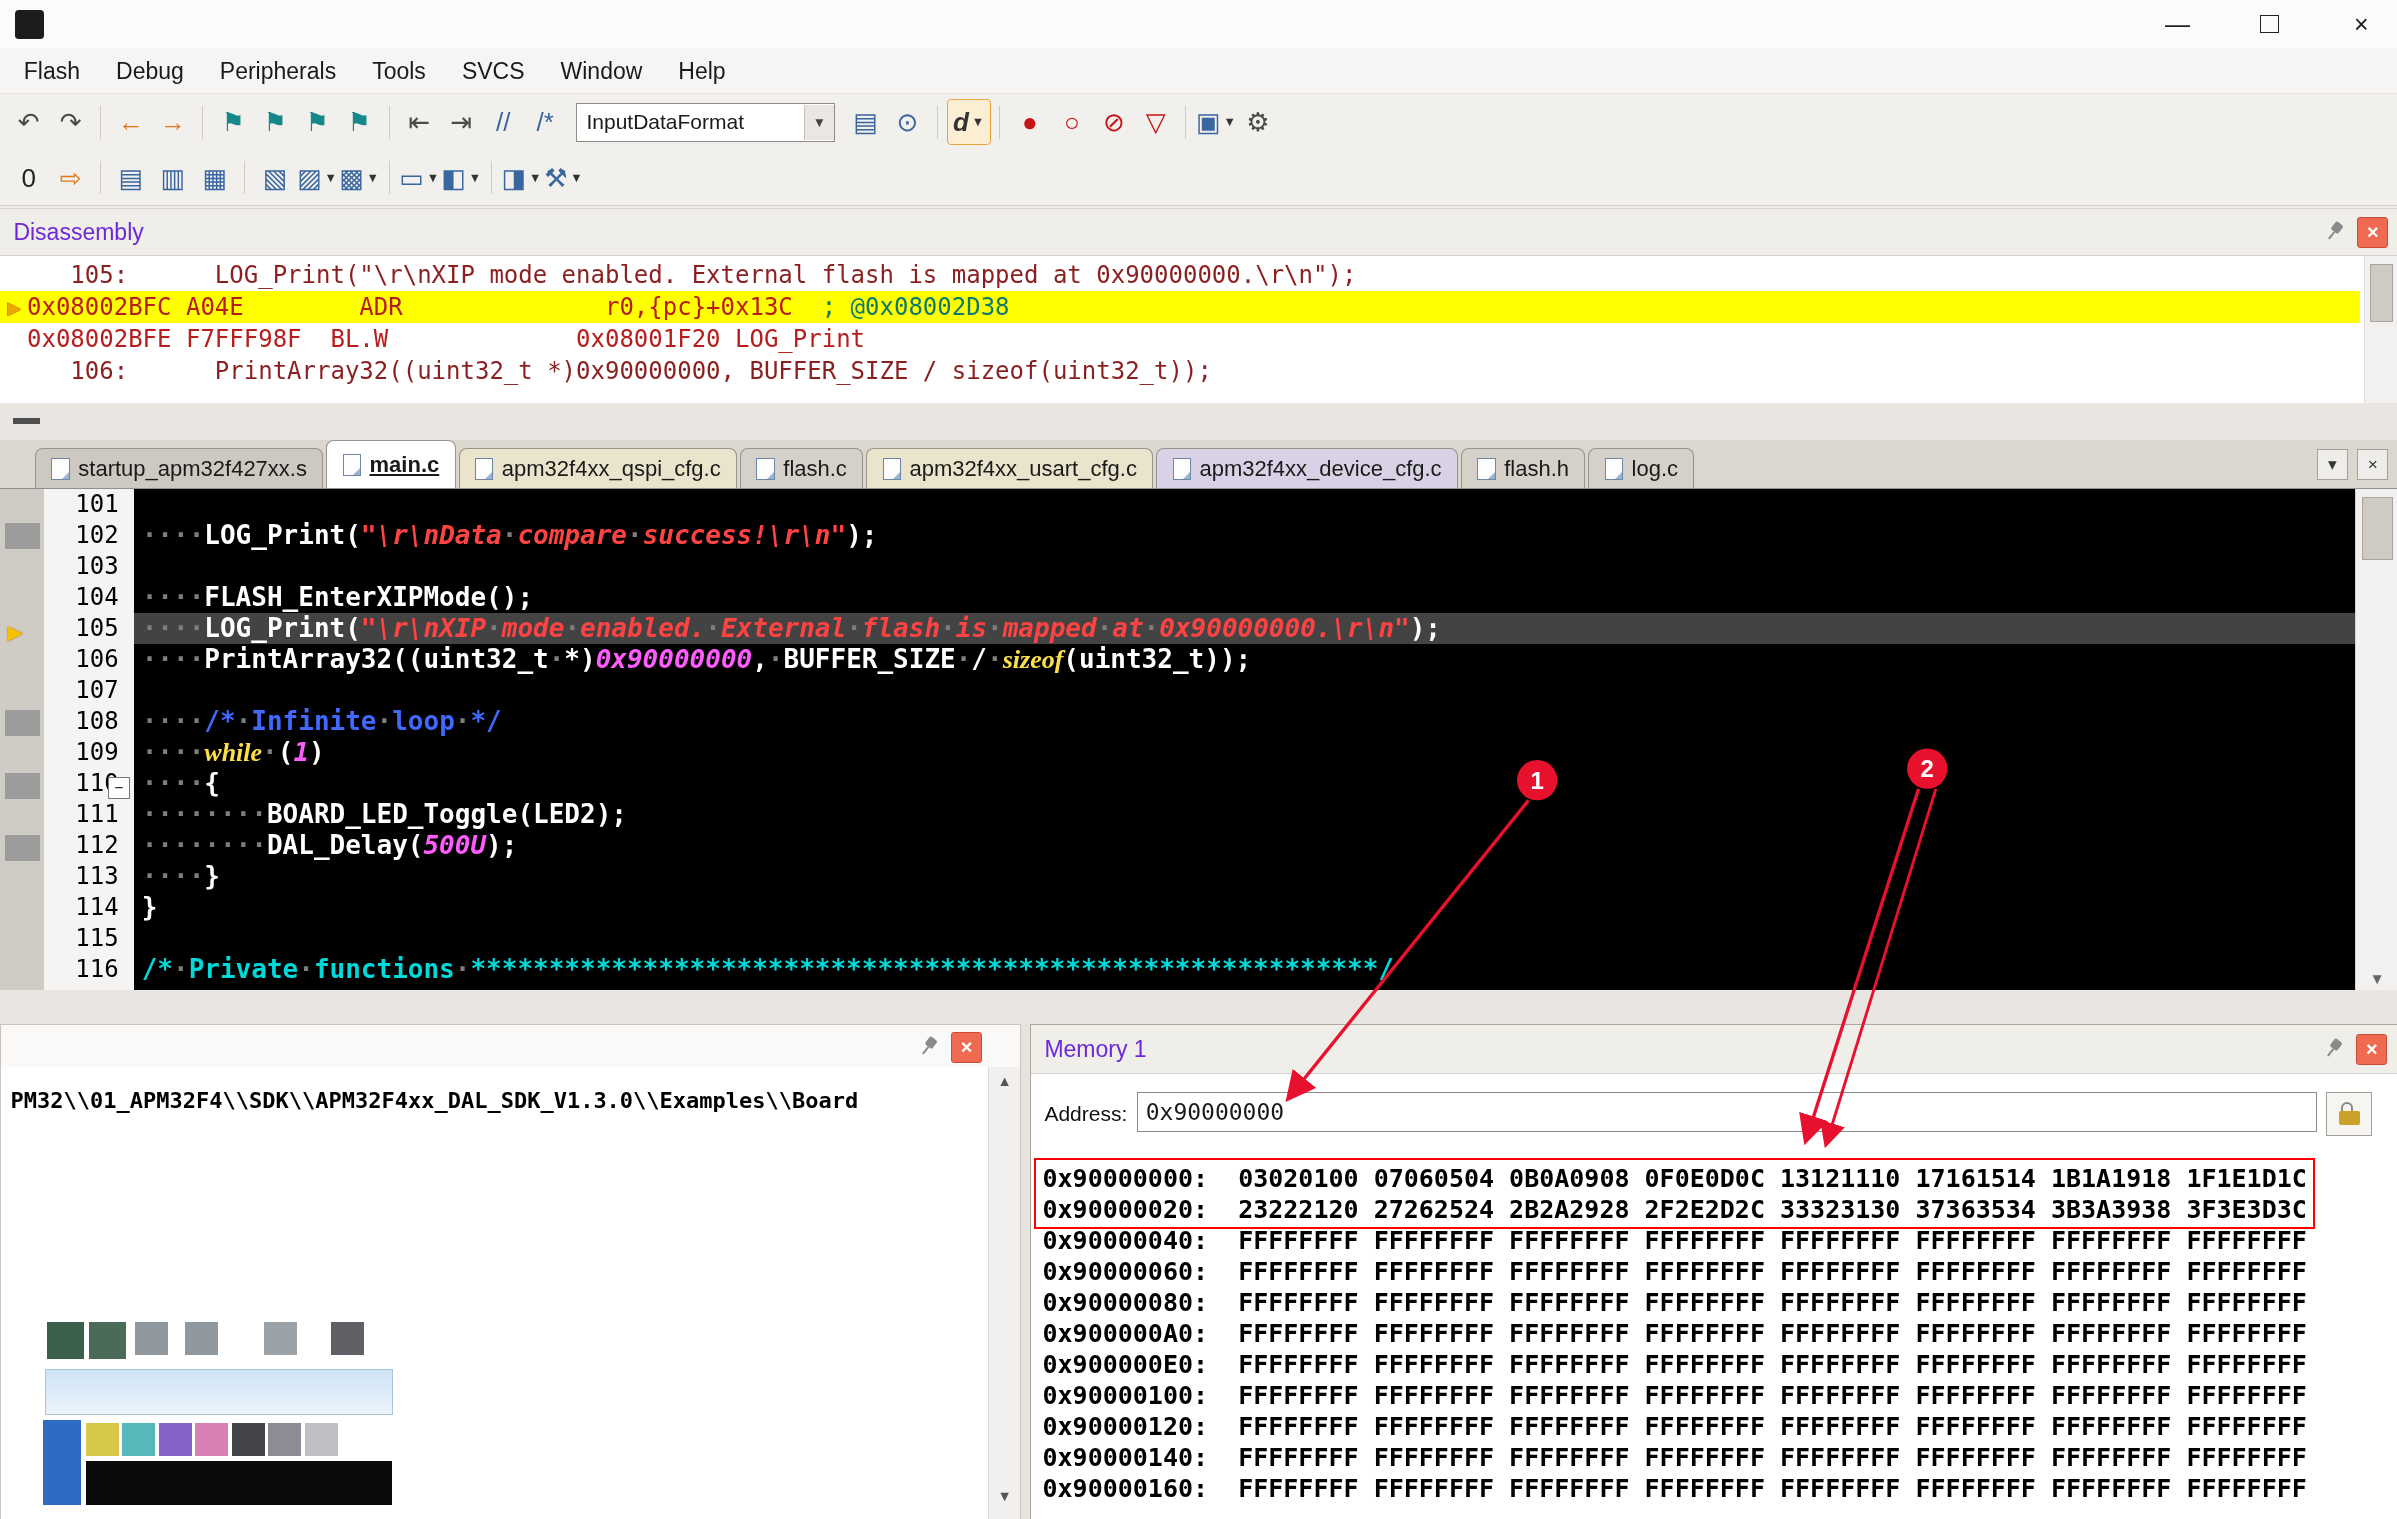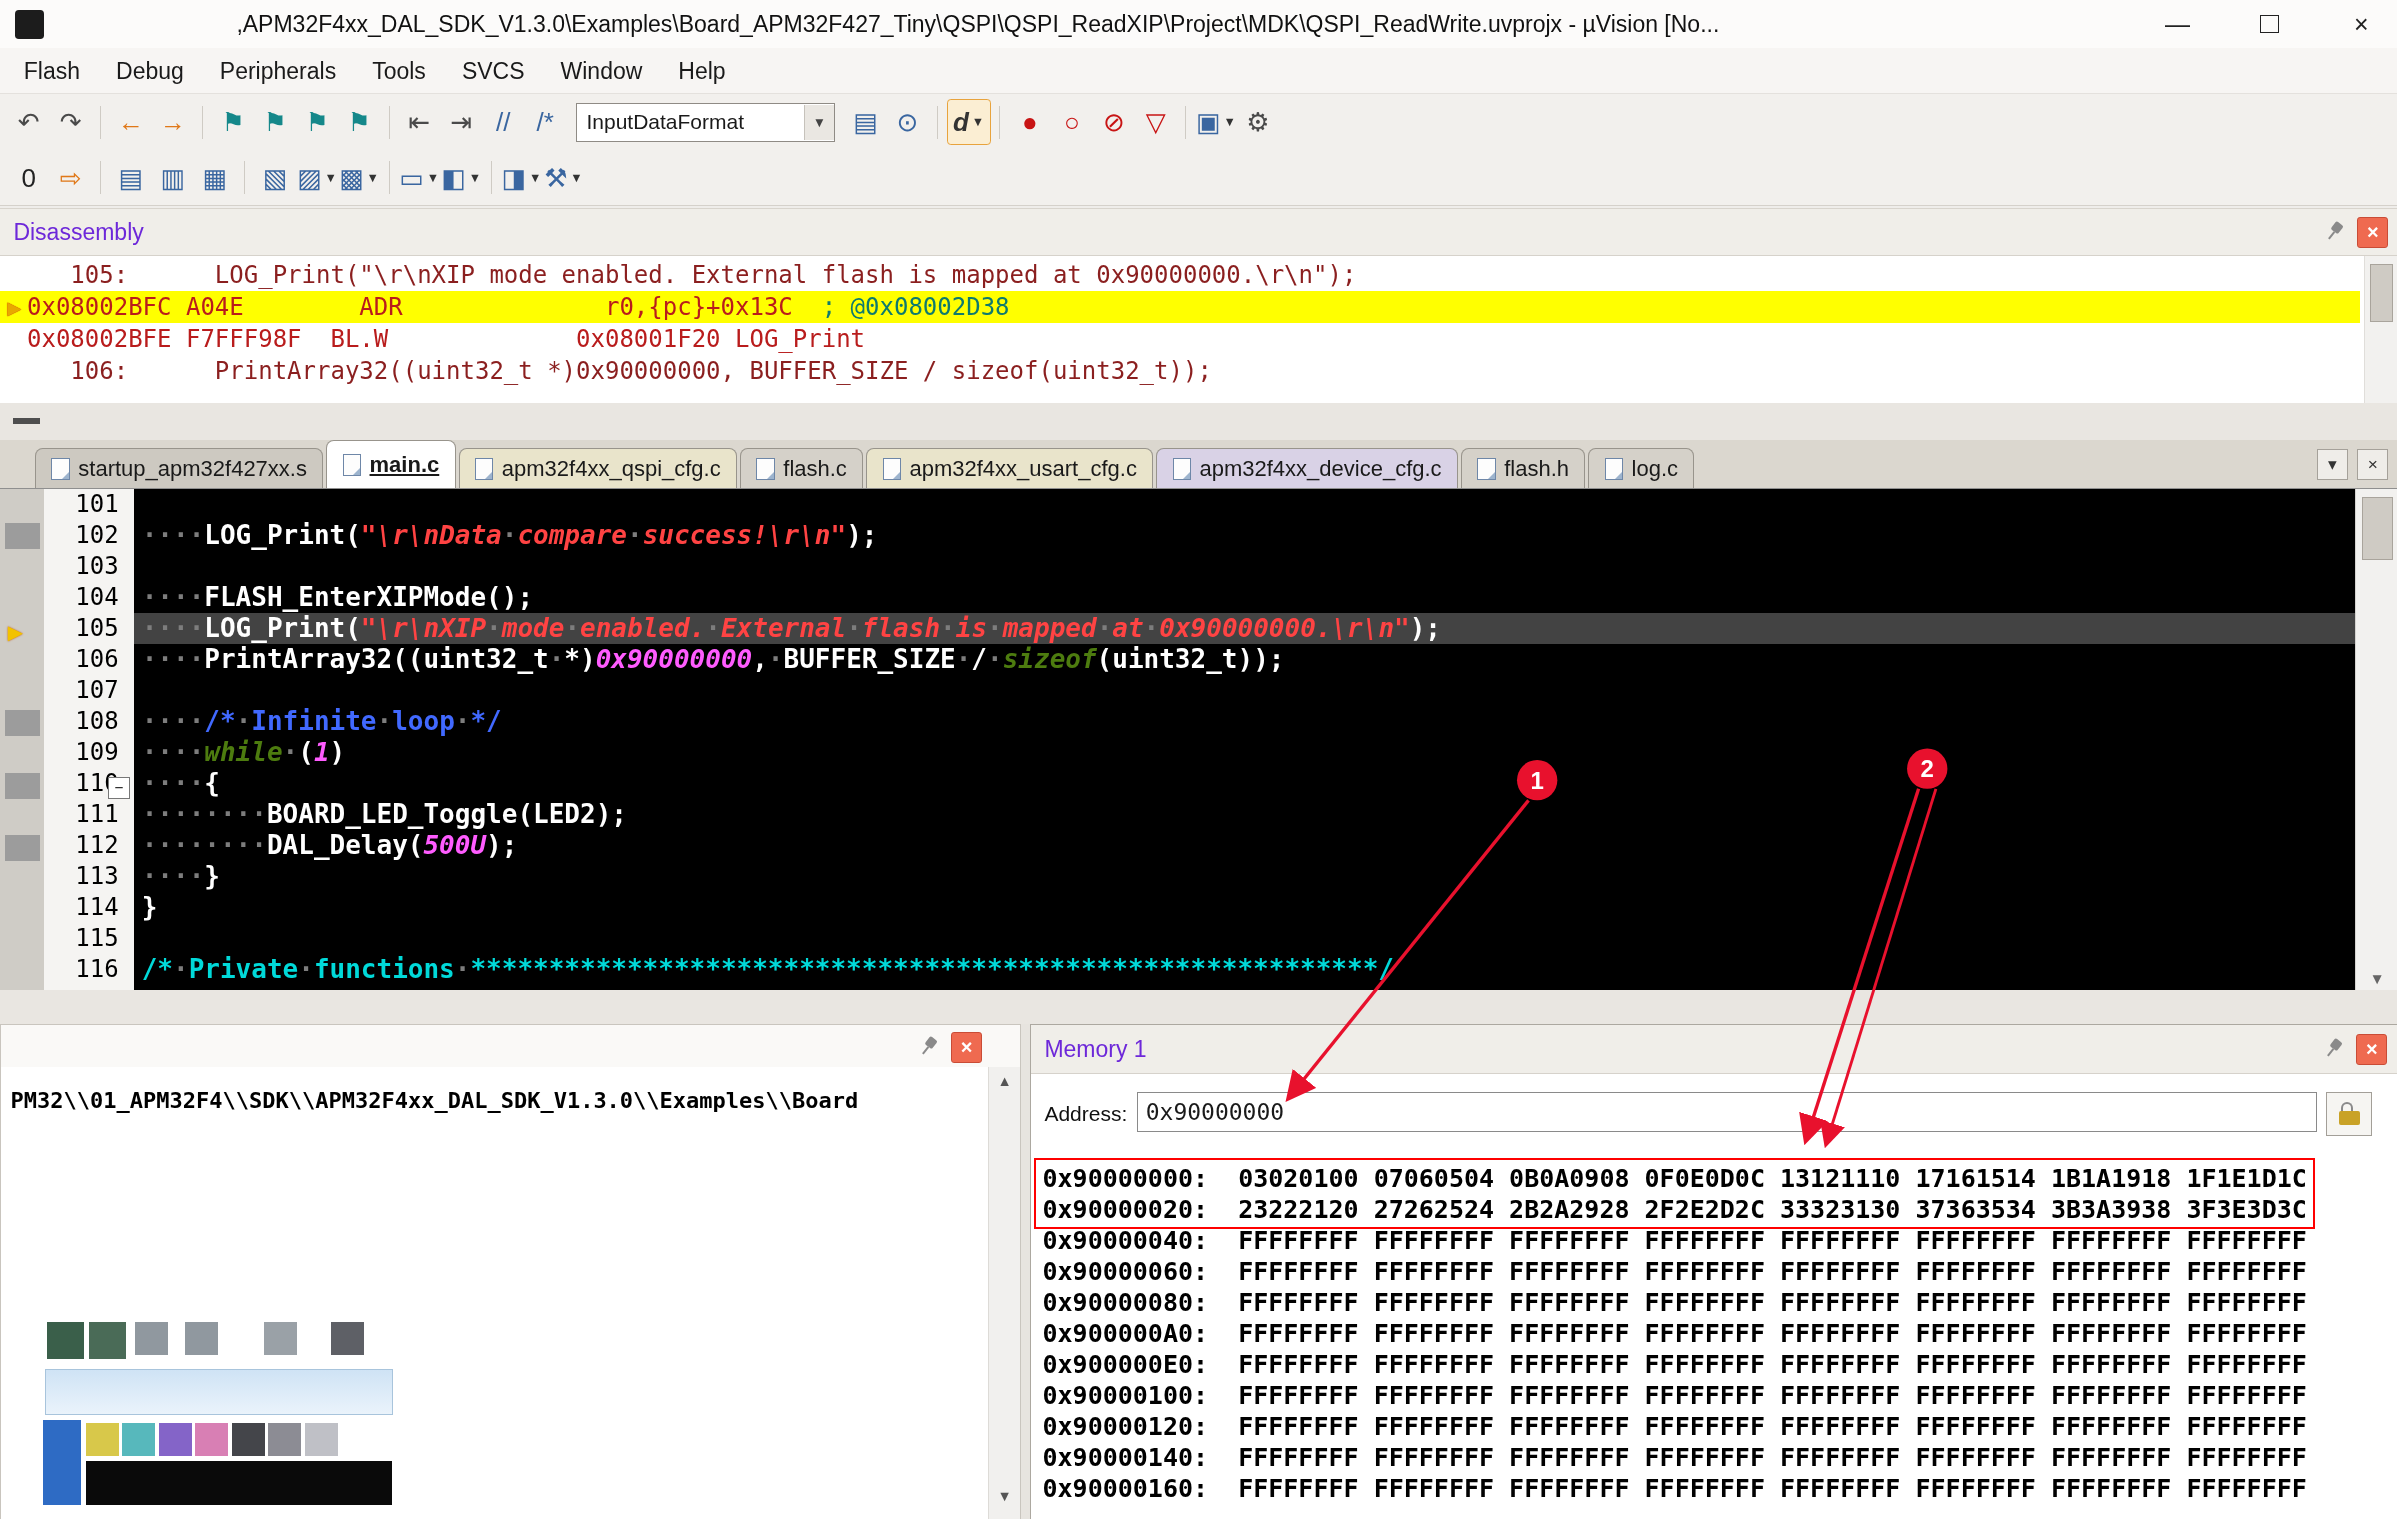--- a/index.html
+++ b/index.html
@@ -79,21 +79,21 @@
   #ed-gutter{position:absolute;left:44px;top:0;width:90px;height:100%;background:#F5F4F2;}
   .gut-row{height:31px;line-height:31px;text-align:right;padding-right:15.4px;font-family:"DejaVu Sans Mono",monospace;
            font-size:24px;color:#000;}
   #fold-box{position:absolute;left:108px;top:288px;width:20px;height:20px;background:#FFF;border:1px solid #777;
             display:flex;align-items:center;justify-content:center;font-size:15.4px;color:#111;z-index:3;}
   #ed-code{position:absolute;left:134px;top:0;right:42px;height:100%;}
   .code-row{height:31px;line-height:31px;white-space:pre;font-family:"DejaVu Sans Mono",monospace;
             font-size:26px;font-weight:bold;padding-left:7.7px;overflow:hidden;}
   .code-row.cur{background:#434343;}
   .p{color:#FFF;} .s{color:#FF4343;font-style:italic;} .n{color:#FF5CFF;font-style:italic;}
-  .k{color:#4d7c0f;font-style:italic;} .c1{color:#4169FF;} .c2{color:#00D9D9;} .dot{color:#7D7D7D;}
+  .k{color:#fde047;font-style:italic;font-family:Liberation Serif, serif;} .c1{color:#4169FF;} .c2{color:#00D9D9;} .dot{color:#7D7D7D;}
   #ed-scroll{position:absolute;right:0;top:0;width:42px;height:100%;background:#F2F1EF;border-left:1px solid #D5D3CF;}
   #ed-thumb{position:absolute;left:5.8px;top:7.7px;width:29px;height:61px;background:#CFCBC4;border:1px solid #A9A49C;}
   #ed-scroll-down{position:absolute;left:0;bottom:1.9px;width:42px;text-align:center;font-size:15.4px;color:#666;}
   #splitter2{position:absolute;left:0;top:990px;width:2398px;height:35px;background:#E9E6E1;}
   
   #outpanel{position:absolute;left:0;top:1024px;width:1021px;height:496px;background:#FFF;
             border:1px solid #C9C5BE;box-sizing:border-box;}
   #out-cap{position:absolute;left:0;top:0;width:100%;height:42px;background:#FAF9F7;}
   #out-cap .cap-btns{top:6.7px;right:38px;}
   #out-text{position:absolute;left:9.6px;top:63px;font-family:"DejaVu Sans Mono",monospace;font-size:22px;
@@ -125,21 +125,20 @@
   
   #overlay{position:absolute;left:0;top:0;width:2398px;height:1520px;z-index:50;pointer-events:none;}
 </style>
 </head>
 <body>
 
 <div id="app">
 
   <div id="titlebar">
     <div id="app-icon"></div>
-    <div id="win-title">,APM32F4xx_DAL_SDK_V1.3.0\Examples\Board_APM32F427_Tiny\QSPI\QSPI_ReadXIP\Project\MDK\QSPI_ReadWrite.uvprojx - µVision  [No...</div>
     <div id="win-btns">
       <div class="winbtn">—</div>
       <div class="winbtn">
           <span class="maxbox"></span>
         </div>
       <div class="winbtn">×</div>
     </div>
   </div>
 
   <div id="menubar">

